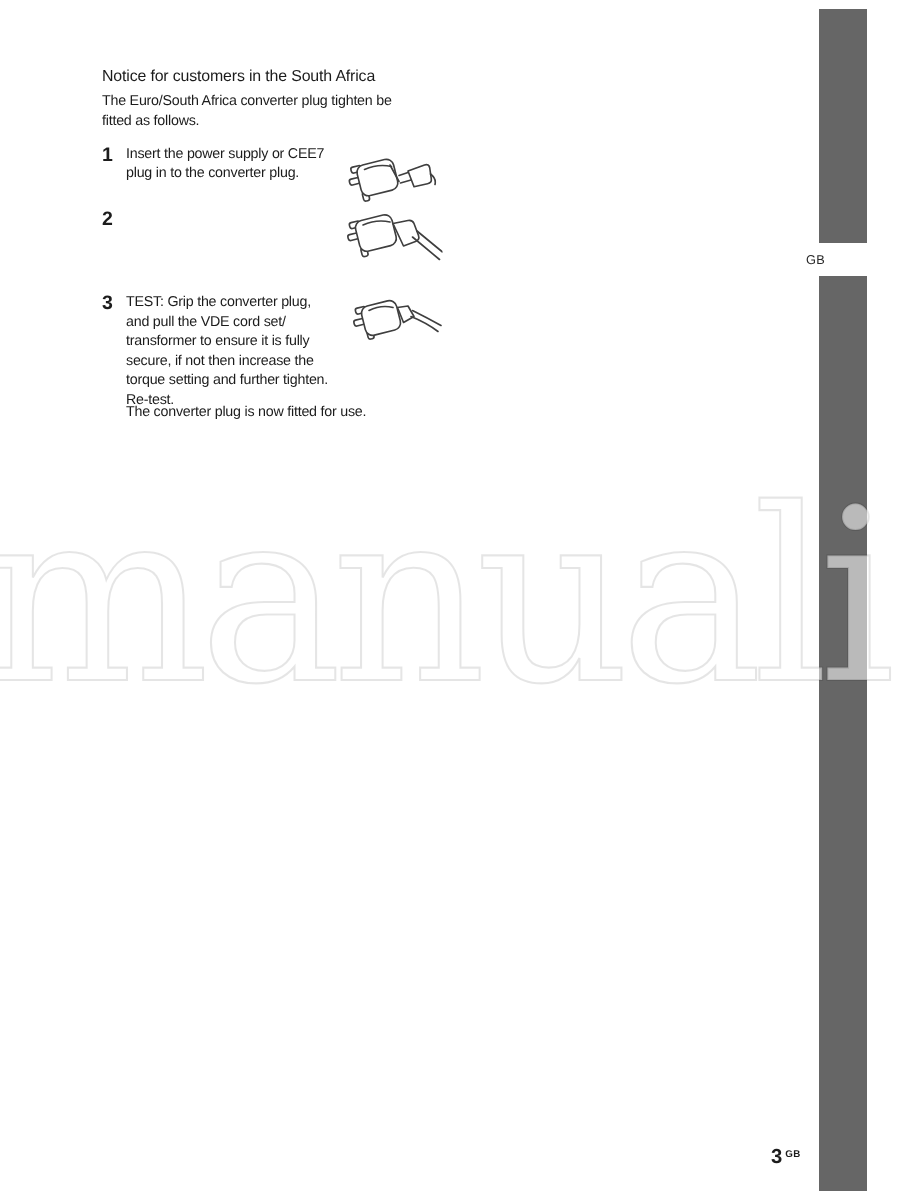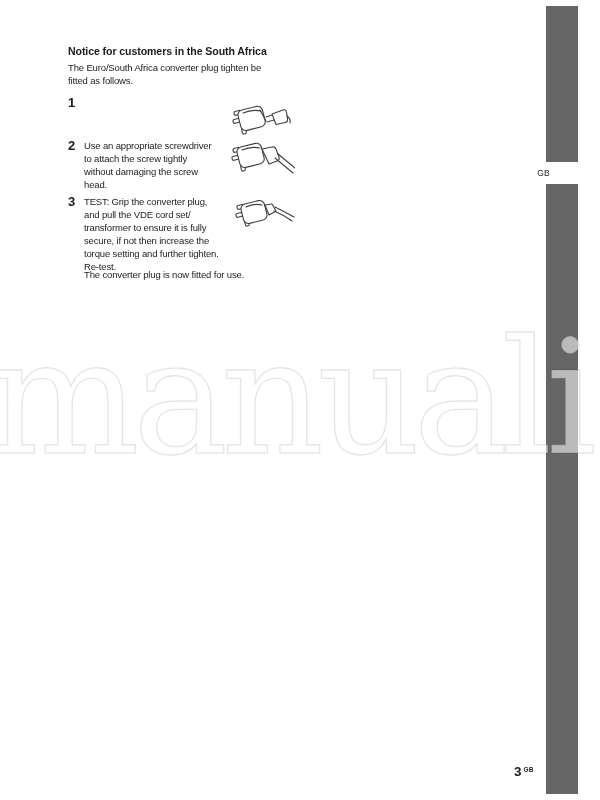--- a/index.html
+++ b/index.html
@@ -23,21 +23,21 @@
     position:absolute;left:-12px;top:318px;z-index:3;
     font-family:"DejaVu Serif", serif;
     font-size:160px;line-height:160px;letter-spacing:-7px;
     color:rgba(255,255,255,0.55);
     -webkit-text-stroke:1.4px rgba(0,0,0,0.10);
     white-space:nowrap;pointer-events:none;
   }
   
   .title{
     position:absolute;left:68px;top:45px;
-    font-size:10.6px;font-weight:bold;letter-spacing:-0.1px;
+    font-size:10.6px;font-weight:normal;letter-spacing:-0.1px;
   }
   .intro{
     position:absolute;left:68px;top:62px;
     font-size:9.5px;line-height:12.6px;letter-spacing:-0.15px;
     white-space:pre-line;
   }
   .step{position:absolute;left:68px;display:flex;align-items:flex-start;}
   .step-1{top:96px;}
   .step-2{top:139px;}
   .step-3{top:195px;}
@@ -74,41 +74,39 @@
 <div class="bar bar-bottom"></div>
 
 <div class="watermark">manuali</div>
 
 <div class="title">Notice for customers in the South Africa</div>
 <div class="intro">The Euro/South Africa converter plug tighten be
 fitted as follows.</div>
 
 <div class="step step-1">
   <div class="step-num">1</div>
+  <div class="step-text">Insert the power supply or CEE7
+plug in to the converter plug.</div>
 </div>
 <svg class="illus illus-1" width="60" height="36" viewBox="0 0 60 36">
   <g stroke="#3f3f3f" fill="#ffffff" stroke-width="1.1" stroke-linejoin="round" stroke-linecap="round">
     <rect x="3" y="8" width="7" height="4" rx="1.5" transform="rotate(-14 6 10)"></rect>
     <rect x="2" y="16" width="7" height="4" rx="1.5" transform="rotate(-14 5 18)"></rect>
     <rect x="11" y="25" width="4" height="6" rx="1.5" transform="rotate(-14 13 28)"></rect>
     <rect x="8" y="5" width="25" height="21" rx="5" transform="rotate(-14 20 15)"></rect>
     <path d="M12,10 q9,-4 18,-2" fill="none"></path>
     <path d="M29,7 l6,11" fill="none"></path>
     <path d="M41,11 L52,7 Q55,6 55.5,9 L56.5,16 Q57,19 54,19.5 L45,21.5 Z"></path>
     <path d="M35,14 l6,-2 M36,19 l7,-2" fill="none"></path>
     <path d="M56,13 q4,3 3,7" fill="none"></path>
   </g>
 </svg>
 
 <div class="step step-2">
   <div class="step-num">2</div>
-  <div class="step-text">Use an appropriate screwdriver
-to attach the screw tightly
-without damaging the screw
-head.</div>
 </div>
 <svg class="illus illus-2" width="66" height="38" viewBox="0 0 66 38">
   <g stroke="#3f3f3f" fill="#ffffff" stroke-width="1.1" stroke-linejoin="round" stroke-linecap="round">
     <rect x="4" y="8" width="7" height="4" rx="1.5" transform="rotate(-14 7 10)"></rect>
     <rect x="3" y="16" width="7" height="4" rx="1.5" transform="rotate(-14 6 18)"></rect>
     <rect x="12" y="25" width="4" height="6" rx="1.5" transform="rotate(-14 14 28)"></rect>
     <rect x="9" y="5" width="25" height="21" rx="5" transform="rotate(-14 21 15)"></rect>
     <path d="M13,10 q9,-4 18,-2" fill="none"></path>
     <path d="M33,9 L43,7 Q46,6.5 47,9 L50,17 Q51,20 48,21 L40,24 Z"></path>
     <path d="M46,18 L64,33 M49,14 L66,28" fill="none"></path>

